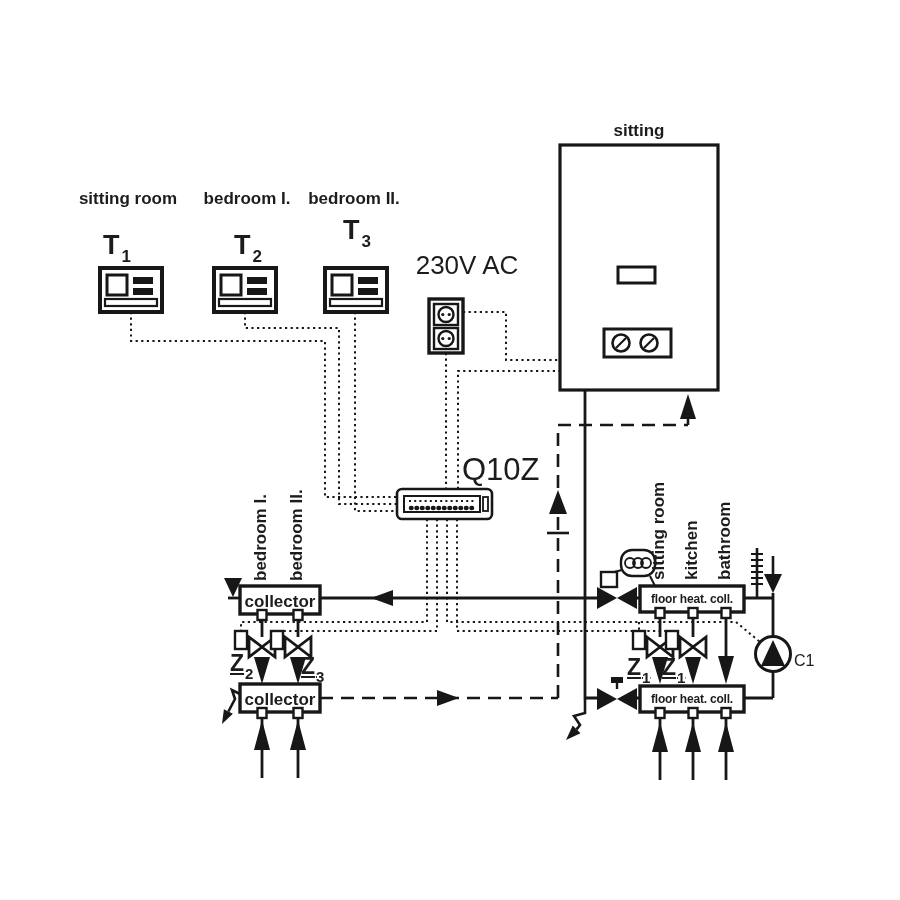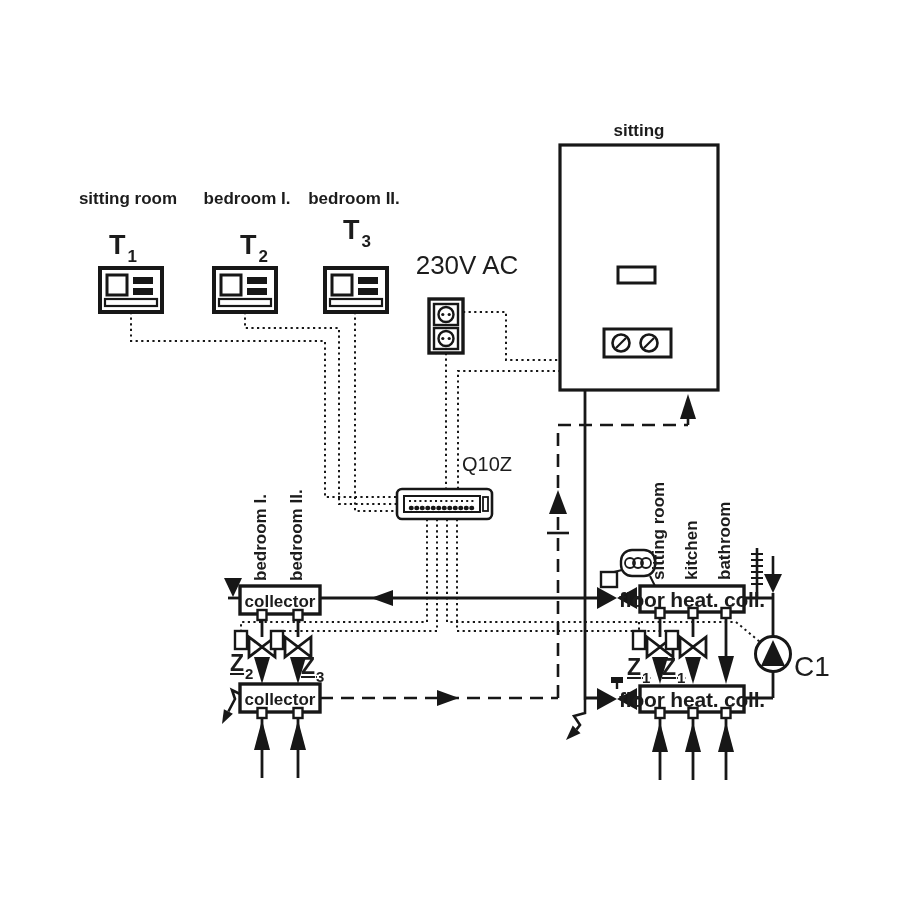--- a/index.html
+++ b/index.html
@@ -4,28 +4,28 @@
 <style>
   html,body{margin:0;padding:0;background:#ffffff;}
   #canvas{position:relative;width:900px;height:900px;background:#ffffff;overflow:hidden;}
   #schematic{position:absolute;left:0;top:0;}
   .lbl{position:absolute;font-family:"Liberation Sans",sans-serif;color:#1c1c1c;white-space:nowrap;line-height:1;}
   .b{font-weight:bold;}
   .ctr{transform:translateX(-50%);}
   .ctrxy{transform:translate(-50%,-50%);}
   .rot{transform-origin:0 0;transform:rotate(-90deg);}
   .f17{font-size:17px;}
-  .f15{font-size:21px;letter-spacing:-0.2px;}
+  .f15{font-size:12px;letter-spacing:-0.2px;}
   .f23{font-size:26px;font-weight:500;}
-  .f26{font-size:20px;}
+  .f26{font-size:31px;}
   .tag{font-size:27px;font-weight:600;}
   .tag sub{font-size:17px;font-weight:600;position:relative;top:2px;left:2px;}
   .ztag{font-size:23px;font-weight:600;text-decoration:underline;}
   .ztag sub{font-size:15px;font-weight:600;position:relative;top:2px;left:1px;}
-  .c1{font-size:28px;font-weight:500;}
+  .c1{font-size:16px;font-weight:500;}
 </style>
 </head>
 <body>
 
 <div id="canvas">
 
 <svg id="schematic" width="900" height="900" viewBox="0 0 900 900" fill="none" stroke="#171717">
 
   <g stroke-width="2" stroke-dasharray="2.2 3.4">
     <path d="M131,312 V341 H325 V497 H397"></path>
@@ -216,22 +216,22 @@
     <rect x="655.5" y="708" width="9" height="10"></rect>
     <rect x="688.5" y="708" width="9" height="10"></rect>
     <rect x="721.5" y="708" width="9" height="10"></rect>
   </g>
 </svg>
 
 <div class="lbl b f17 ctr" style="left:128px;top:190px">sitting room</div>
 <div class="lbl b f17 ctr" style="left:247px;top:190px">bedroom I.</div>
 <div class="lbl b f17 ctr" style="left:354px;top:190px">bedroom II.</div>
 
-<div class="lbl tag ctr" style="left:122px;top:232px"><span>T</span><sub>1</sub></div>
-<div class="lbl tag ctr" style="left:253px;top:232px"><span>T</span><sub>2</sub></div>
+<div class="lbl tag ctr" style="left:116px;top:232px"><span>T</span><sub>1</sub></div>
+<div class="lbl tag ctr" style="left:247px;top:232px"><span>T</span><sub>2</sub></div>
 <div class="lbl tag ctr" style="left:356px;top:217px"><span>T</span><sub>3</sub></div>
 
 <div class="lbl f23 ctr" style="left:467px;top:252px">230V AC</div>
 <div class="lbl b f17 ctr" style="left:639px;top:122px">sitting</div>
 <div class="lbl f26" style="left:462px;top:454px">Q10Z</div>
 
 <div class="lbl b f17 ctrxy" style="left:280px;top:601px">collector</div>
 <div class="lbl b f17 ctrxy" style="left:280px;top:699px">collector</div>
 <div class="lbl b f15 ctrxy" style="left:692px;top:599px">floor heat. coll.</div>
 <div class="lbl b f15 ctrxy" style="left:692px;top:699px">floor heat. coll.</div>

